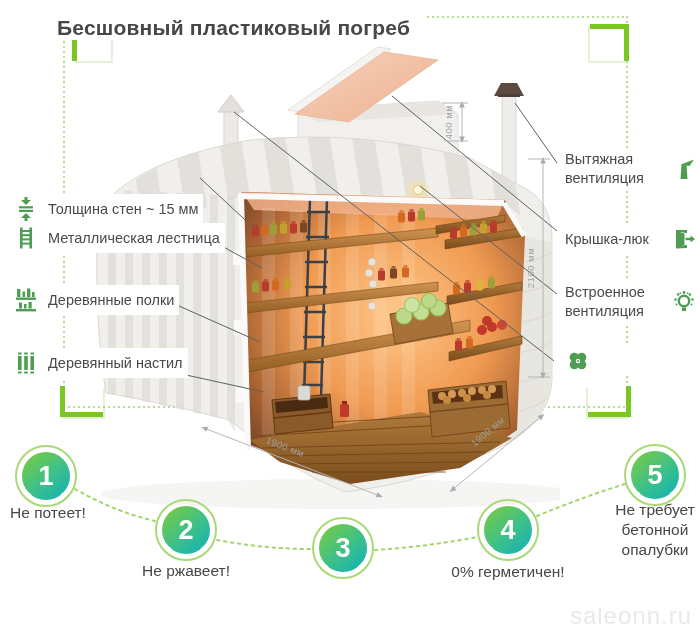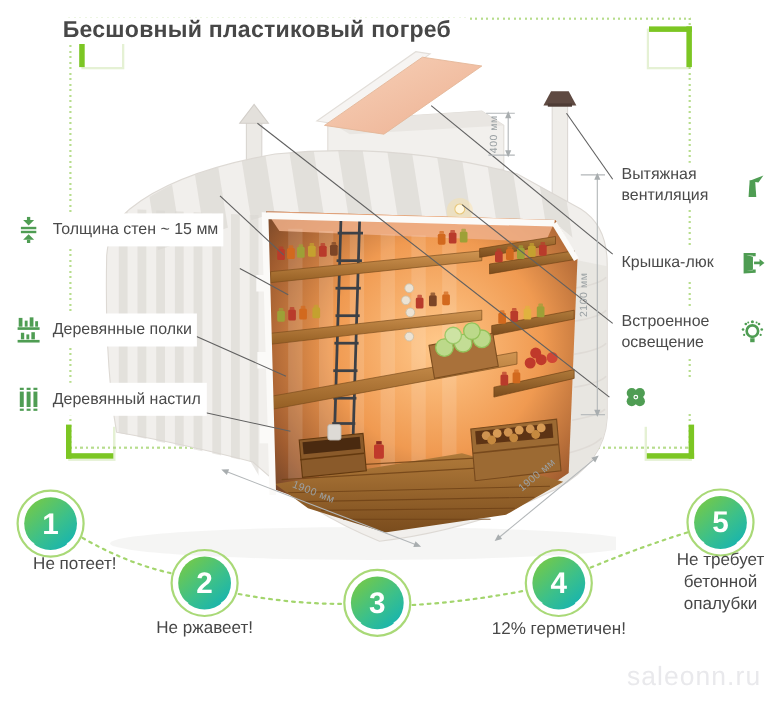--- a/index.html
+++ b/index.html
@@ -339,20 +339,33 @@
           <rect x="10.5" y="0" width="3" height="3"></rect>
           <polygon points="7,3 17,3 12,8"></polygon>
           <rect x="5" y="9.2" width="14" height="2.2"></rect>
           <rect x="5" y="12.8" width="14" height="2.2"></rect>
           <polygon points="7,21 17,21 12,16"></polygon>
           <rect x="10.5" y="21" width="3" height="3"></rect>
         </svg>
     </span>
     <span class="txt">Толщина стен ~ 15 мм</span>
   </div>
+  <div class="feat" style="left:8px;top:223px;">
+    <span class="ico">
+      <svg viewBox="0 0 24 24" fill="currentColor">
+          <rect x="6" y="1.5" width="2.6" height="21"></rect>
+          <rect x="15.4" y="1.5" width="2.6" height="21"></rect>
+          <rect x="8" y="4" width="8" height="2"></rect>
+          <rect x="8" y="8.2" width="8" height="2"></rect>
+          <rect x="8" y="12.4" width="8" height="2"></rect>
+          <rect x="8" y="16.6" width="8" height="2"></rect>
+        </svg>
+    </span>
+    <span class="txt">Металлическая лестница</span>
+  </div>
   <div class="feat" style="left:8px;top:348px;">
     <span class="ico">
       <svg viewBox="0 0 24 24" fill="currentColor">
           <rect x="4" y="5" width="3.6" height="14"></rect>
           <rect x="10.2" y="5" width="3.6" height="14"></rect>
           <rect x="16.4" y="5" width="3.6" height="14"></rect>
           <rect x="4" y="1.5" width="3.6" height="2"></rect>
           <rect x="10.2" y="1.5" width="3.6" height="2"></rect>
           <rect x="16.4" y="1.5" width="3.6" height="2"></rect>
           <rect x="4" y="20.5" width="3.6" height="2"></rect>
@@ -393,21 +406,21 @@
     <span class="ico">
       <svg viewBox="0 0 24 24" fill="currentColor">
           <path d="M4 3 h11 v3 h-2.5 v-0.6 L6.5 5 v14 l6 -0.4 V18 H15 v3 L4 21.6 Z"></path>
           <polygon points="5.8,4.6 12.5,6.4 12.5,18.3 5.8,19.7"></polygon>
           <rect x="13.5" y="10.8" width="5.5" height="2.4"></rect>
           <polygon points="18.5,8.5 23,12 18.5,15.5"></polygon>
         </svg>
     </span>
   </div>
   <div class="feat right" style="top:281px;">
-    <span class="txt">Встроенное освещение</span>
+    <span class="txt">Встроенное вентиляция</span>
     <span class="ico">
       <svg viewBox="0 0 24 24" fill="none" stroke="currentColor">
           <circle cx="12" cy="11" r="5.2" stroke-width="2.4"></circle>
           <rect x="10" y="17.5" width="4" height="3.6" fill="currentColor" stroke="none"></rect>
           <g fill="currentColor" stroke="none">
             <circle cx="12" cy="2.5" r="1.4"></circle>
             <circle cx="6" cy="4.5" r="1.2"></circle>
             <circle cx="18" cy="4.5" r="1.2"></circle>
             <circle cx="3.5" cy="9.5" r="1.2"></circle>
             <circle cx="20.5" cy="9.5" r="1.2"></circle>
@@ -437,35 +450,35 @@
       <path d="M75 489 Q115 512 155 521"></path>
       <path d="M217 540 Q265 549 311 549"></path>
       <path d="M375 550 Q425 547 477 537"></path>
       <path d="M537 516 Q580 498 625 484"></path>
     </g>
   </svg>
 
   <div class="badge" style="left:15px;top:445px;">
     <div class="badge-core">1</div>
   </div>
-  <div class="blabel" style="left:0px;top:503px;width:96px;padding-left:20px;">Не потеет!</div>
+  <div class="blabel" style="left:0px;top:503px;width:96px;">Не потеет!</div>
 
   <div class="badge" style="left:155px;top:499px;">
     <div class="badge-core">2</div>
   </div>
   <div class="blabel" style="left:131px;top:561px;width:110px;">Не ржавеет!</div>
 
   <div class="badge" style="left:312px;top:517px;">
     <div class="badge-core">3</div>
   </div>
 
   <div class="badge" style="left:477px;top:499px;">
     <div class="badge-core">4</div>
   </div>
-  <div class="blabel" style="left:433px;top:562px;width:150px;">12% герметичен!</div>
+  <div class="blabel" style="left:433px;top:562px;width:150px;">0% герметичен!</div>
 
   <div class="badge" style="left:624px;top:444px;">
     <div class="badge-core">5</div>
   </div>
   <div class="blabel" style="left:603px;top:500px;width:104px;">Не требует бетонной опалубки</div>
 
   <div class="watermark">saleonn.ru</div>
 </div>
 
 </body></html>

